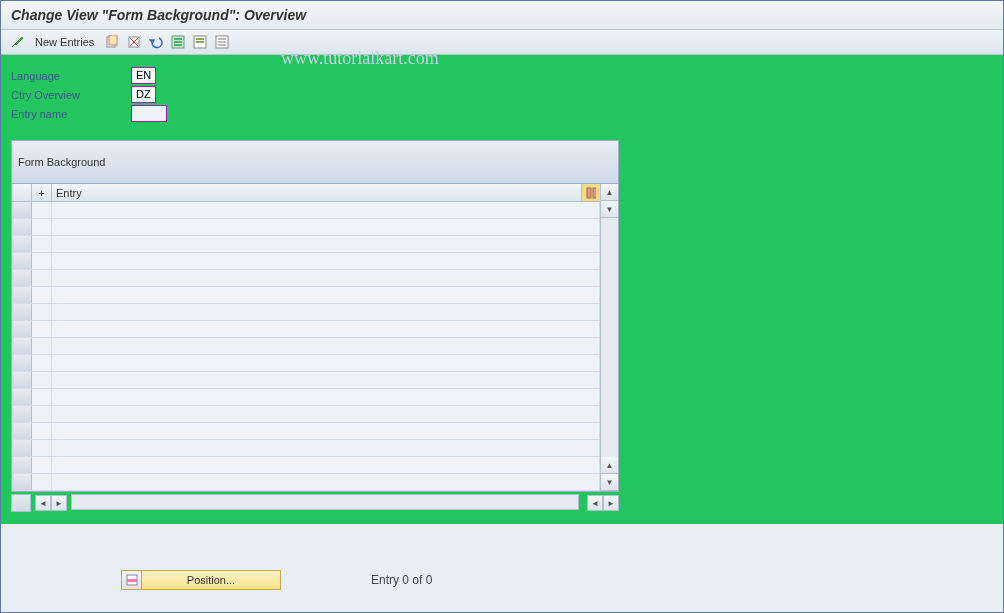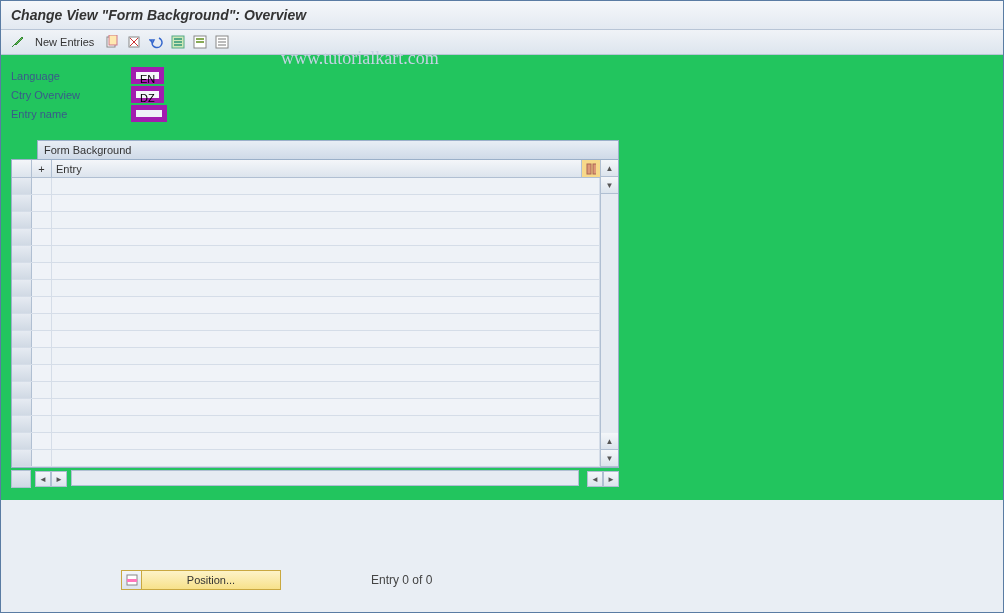--- a/index.html
+++ b/index.html
@@ -64,44 +64,43 @@
       display: flex;
       align-items: center;
       margin-bottom: 2px;
     }
     .field-label {
       width: 120px;
       color: #3a5a8a;
       font-size: 11px;
     }
     .field-value {
-      border: 5px solid #a21caf;
+      border: 1px solid #a21caf;
       background: #f5f7fa;
       padding: 1px 4px;
       min-width: 24px;
       height: 17px;
       font-size: 11px;
       text-align: left;
       display: inline-block;
     }
     .field-value.empty { min-width: 36px; background: #eef2f7; }
     
     .table-container {
       margin-top: 18px;
       width: 608px;
       position: relative;
     }
     .table-title {
       font-size: 11px;
       color: #333;
-      padding: 3px 6px;
+      padding: 15px 6px;
       background: linear-gradient(#e8eef5, #cfdae8);
       border: 1px solid #9bb0c9;
       border-bottom: none;
-      margin-left: 26px;
     }
     .grid-wrapper {
       display: flex;
       border: 1px solid #9bb0c9;
       background: #eef2f7;
     }
     .grid-main {
       flex: 1;
       display: flex;
       flex-direction: column;

